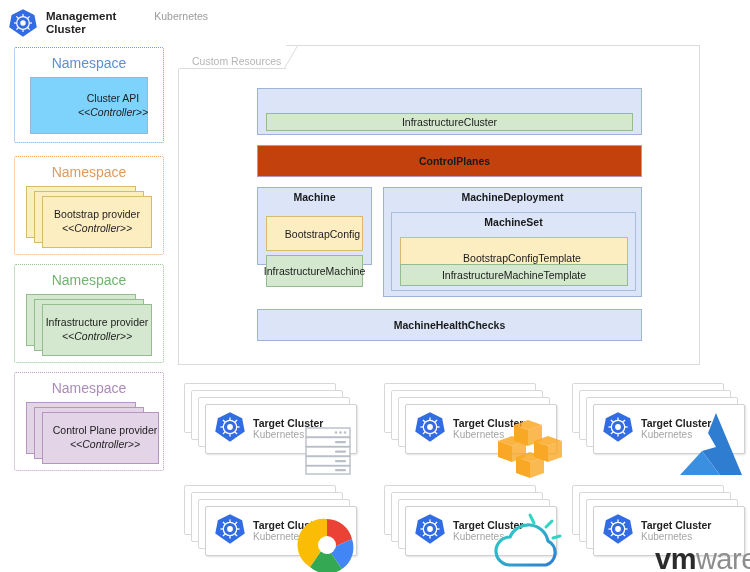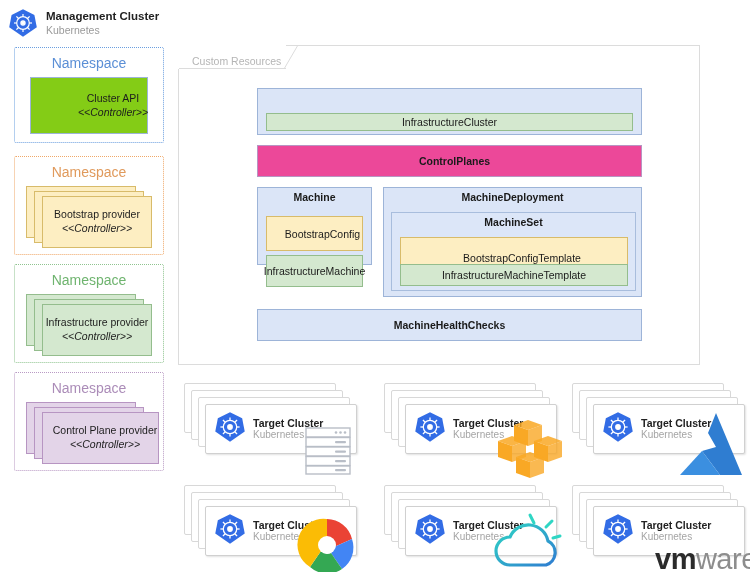--- a/index.html
+++ b/index.html
@@ -9,21 +9,21 @@
     font-family:"Liberation Sans", sans-serif;
     position:relative;
     overflow:hidden;
     -webkit-font-smoothing:antialiased;
   }
   .abs{position:absolute;}
 
   
   #header{left:8px;top:6px;width:200px;height:34px;display:flex;align-items:center;gap:8px;}
   .k8s-logo{flex:0 0 auto;display:block;}
-  #header-text{display:flex;flex-direction:column;justify-content:flex-start;line-height:1.15;}
+  #header-text{display:flex;flex-direction:row;justify-content:flex-start;line-height:1.15;}
   #header-title{font-size:11.5px;font-weight:bold;color:#222;}
   #header-sub{font-size:10.5px;color:#9a9a9a;}
 
   
   .ns{position:absolute;left:14px;width:150px;border-style:dotted;border-width:1.6px;border-radius:2px;
       box-sizing:border-box;background:#fff;}
   .ns-label{text-align:center;font-size:14px;margin-top:7px;}
   .ns-stack{position:relative;margin:6px auto 0 auto;}
   .card-l{position:absolute;box-sizing:border-box;border-width:1px;border-style:solid;}
   .card-front{position:relative;box-sizing:border-box;border-width:1px;border-style:solid;
@@ -53,21 +53,21 @@
   .res-title{text-align:center;font-weight:bold;font-size:10.5px;color:#1a1a1a;
              line-height:19px;height:19px;}
   .res-sub{position:absolute;box-sizing:border-box;border:1px solid;
            font-size:10.5px;color:#1a1a1a;text-align:center;display:flex;
            align-items:center;justify-content:center;}
 
   .blue{background:#dbe5f7;border-color:#9db4d8;}
   .blue2{background:#dce6f8;border-color:#a8bddd;}
   .green{background:#d4e8cf;border-color:#94bd8d;}
   .yellow{background:#fdeec2;border-color:#d8bb6a;padding-left:16px;}
-  .purple{background:#ec4899;border-color:#b795c2;padding-left:10px;}
+  .purple{background:#c2410c;border-color:#b795c2;padding-left:10px;}
 
   
   .tc{position:absolute;width:152px;height:50px;}
   .tc .sh{position:absolute;width:152px;height:50px;background:#ffffff;
           border:1px solid #d8d8d8;border-radius:2px;box-sizing:border-box;}
   .tc .front{position:absolute;left:21px;top:21px;width:152px;height:50px;background:#fff;
           border:1px solid #d0d0d0;border-radius:2px;box-sizing:border-box;
           box-shadow:1px 1px 2px rgba(0,0,0,.12);display:flex;align-items:center;gap:7px;padding-left:8px;}
   .tc-text{display:flex;flex-direction:column;line-height:1.2;}
   .tc-title{font-size:10.5px;font-weight:bold;color:#222;}
@@ -98,21 +98,21 @@
   </span>
   <div id="header-text">
     <div id="header-title">Management Cluster</div>
     <div id="header-sub">Kubernetes</div>
   </div>
 </div>
 
 <div class="ns" id="ns-clusterapi">
   <div class="ns-label">Namespace</div>
   <div class="ns-stack" style="width:118px;height:57px;">
-    <div class="card-front" style="left:0;top:0;width:118px;height:57px;background:#84cc16;border-color:#9db4d8;padding-left:48px;">
+    <div class="card-front" style="left:0;top:0;width:118px;height:57px;background:#7dd3fc;border-color:#9db4d8;padding-left:48px;">
       <div class="l1">Cluster API</div>
       <div class="l2">&lt;&lt;Controller&gt;&gt;</div>
     </div>
   </div>
 </div>
 
 <div class="ns" id="ns-bootstrap">
   <div class="ns-label">Namespace</div>
   <div class="ns-stack" style="width:126px;height:62px;">
     <div class="card-l" style="left:0;top:0;width:110px;height:52px;background:#fdeec2;border-color:#d8bb6a;"></div>

